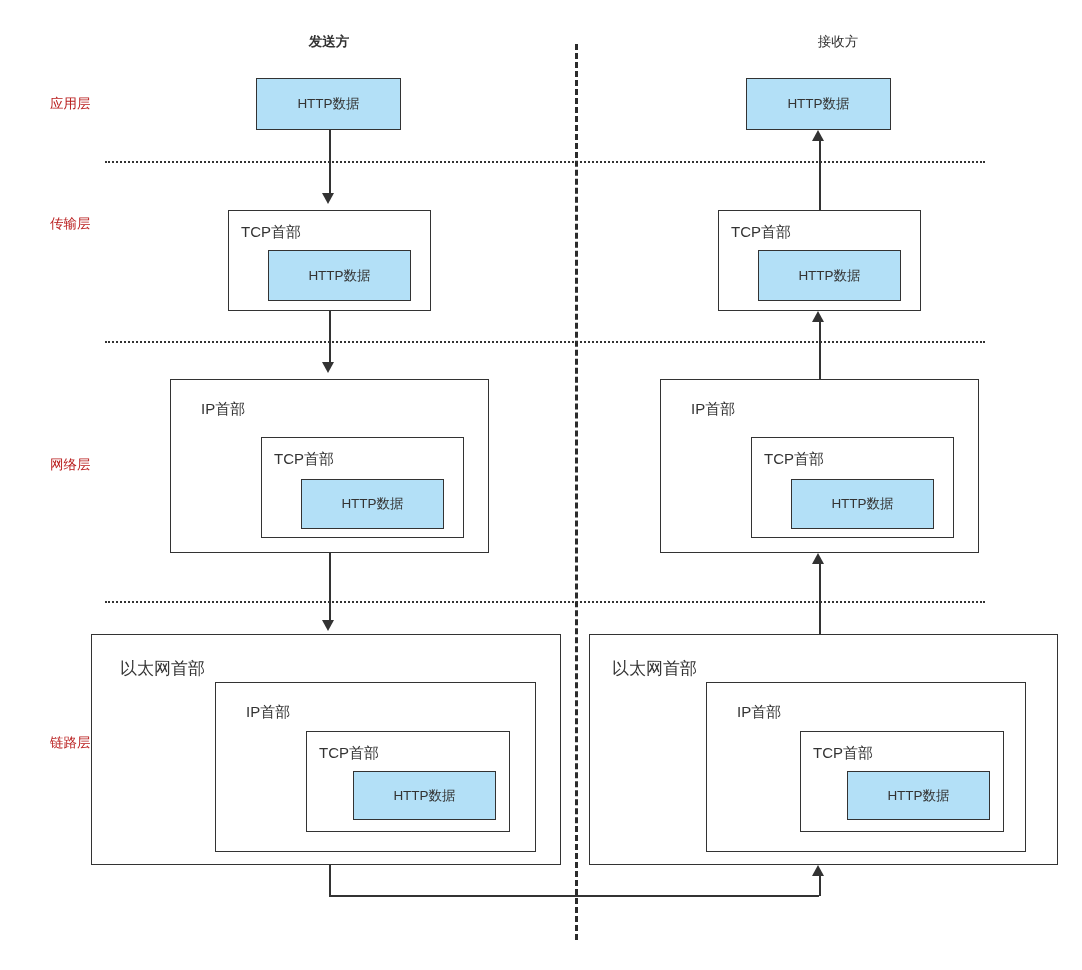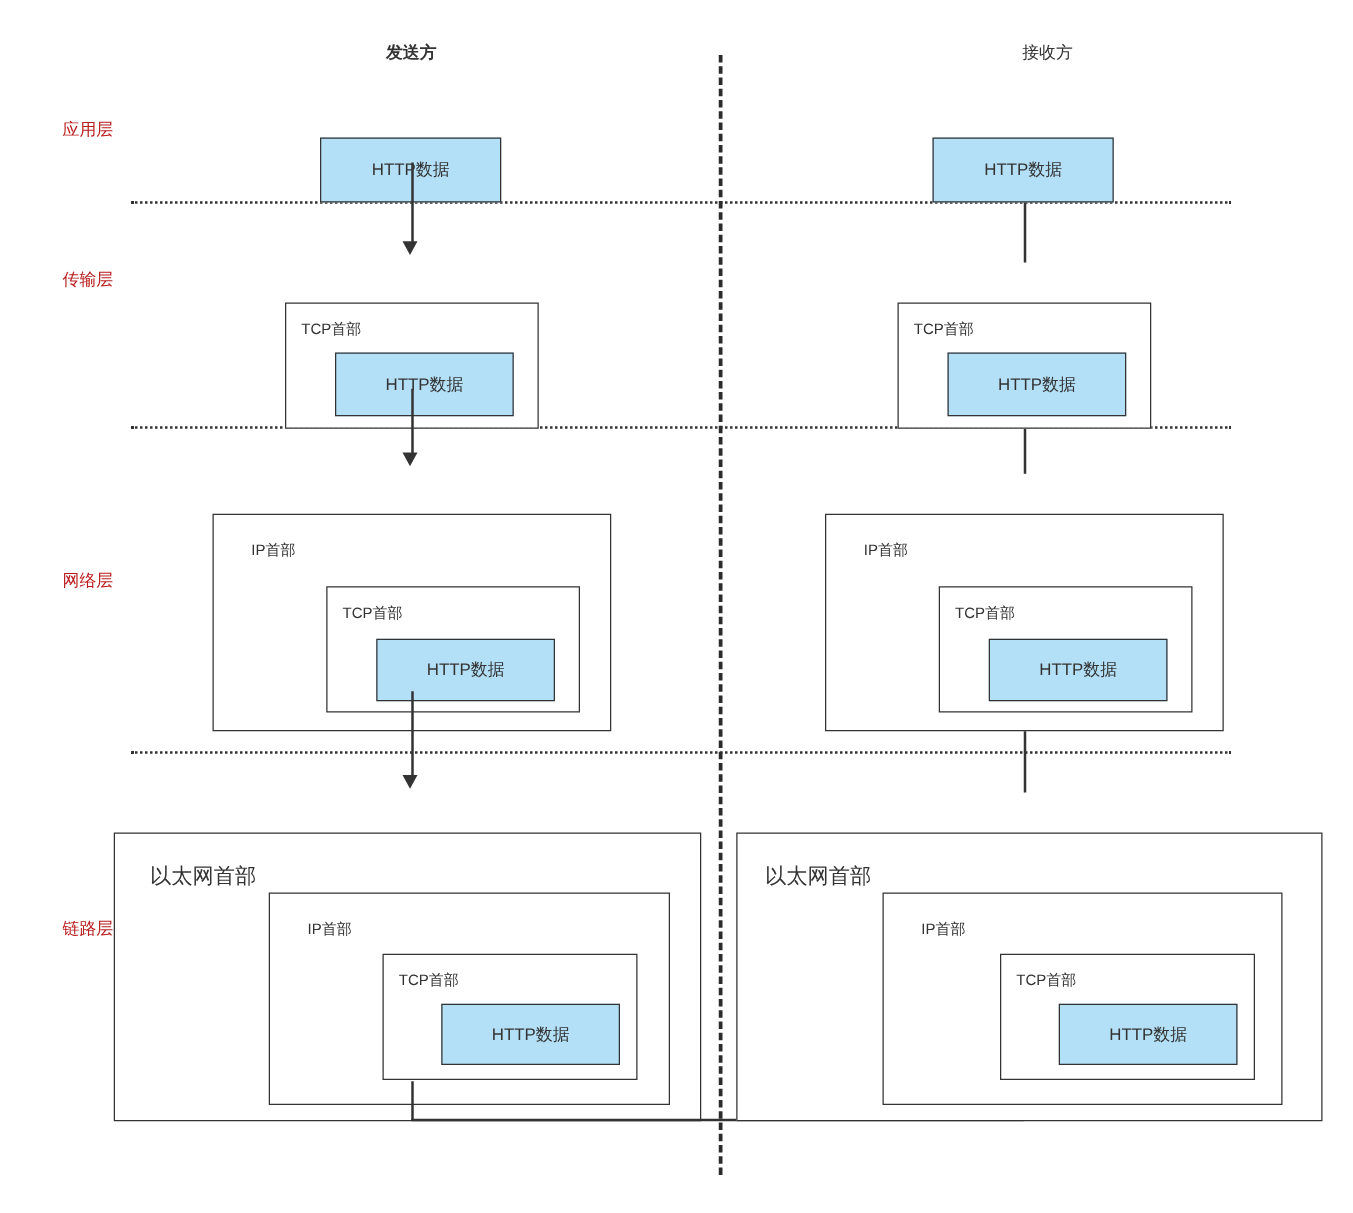--- a/index.html
+++ b/index.html
@@ -20,25 +20,25 @@
     position:absolute;height:0;border-top:2px dotted #333333;
   }
   
   .divider{
     position:absolute;width:0;border-left:3px dashed #2b2b2b;
   }
 
   
   .box{
     position:absolute;box-sizing:border-box;
-    border:1.6px solid #333333;background:#ffffff;margin-top:32px;
+    border:1.6px solid #333333;background:#ffffff;
   }
   .box.filled{background:#b3e0f7;border-color:#333333;}
   .box-title{
-    position:absolute;font-size:12px;color:#333333;white-space:nowrap;
+    position:absolute;font-size:15px;color:#333333;white-space:nowrap;
   }
   .box-title.big{font-size:17px;}
   .box-center-text{
     position:absolute;left:0;right:0;top:50%;
     transform:translateY(-50%);text-align:center;
     font-size:13.5px;color:#333333;white-space:nowrap;
   }
 
   
   .vline{position:absolute;width:0;border-left:2px solid #333333;}

